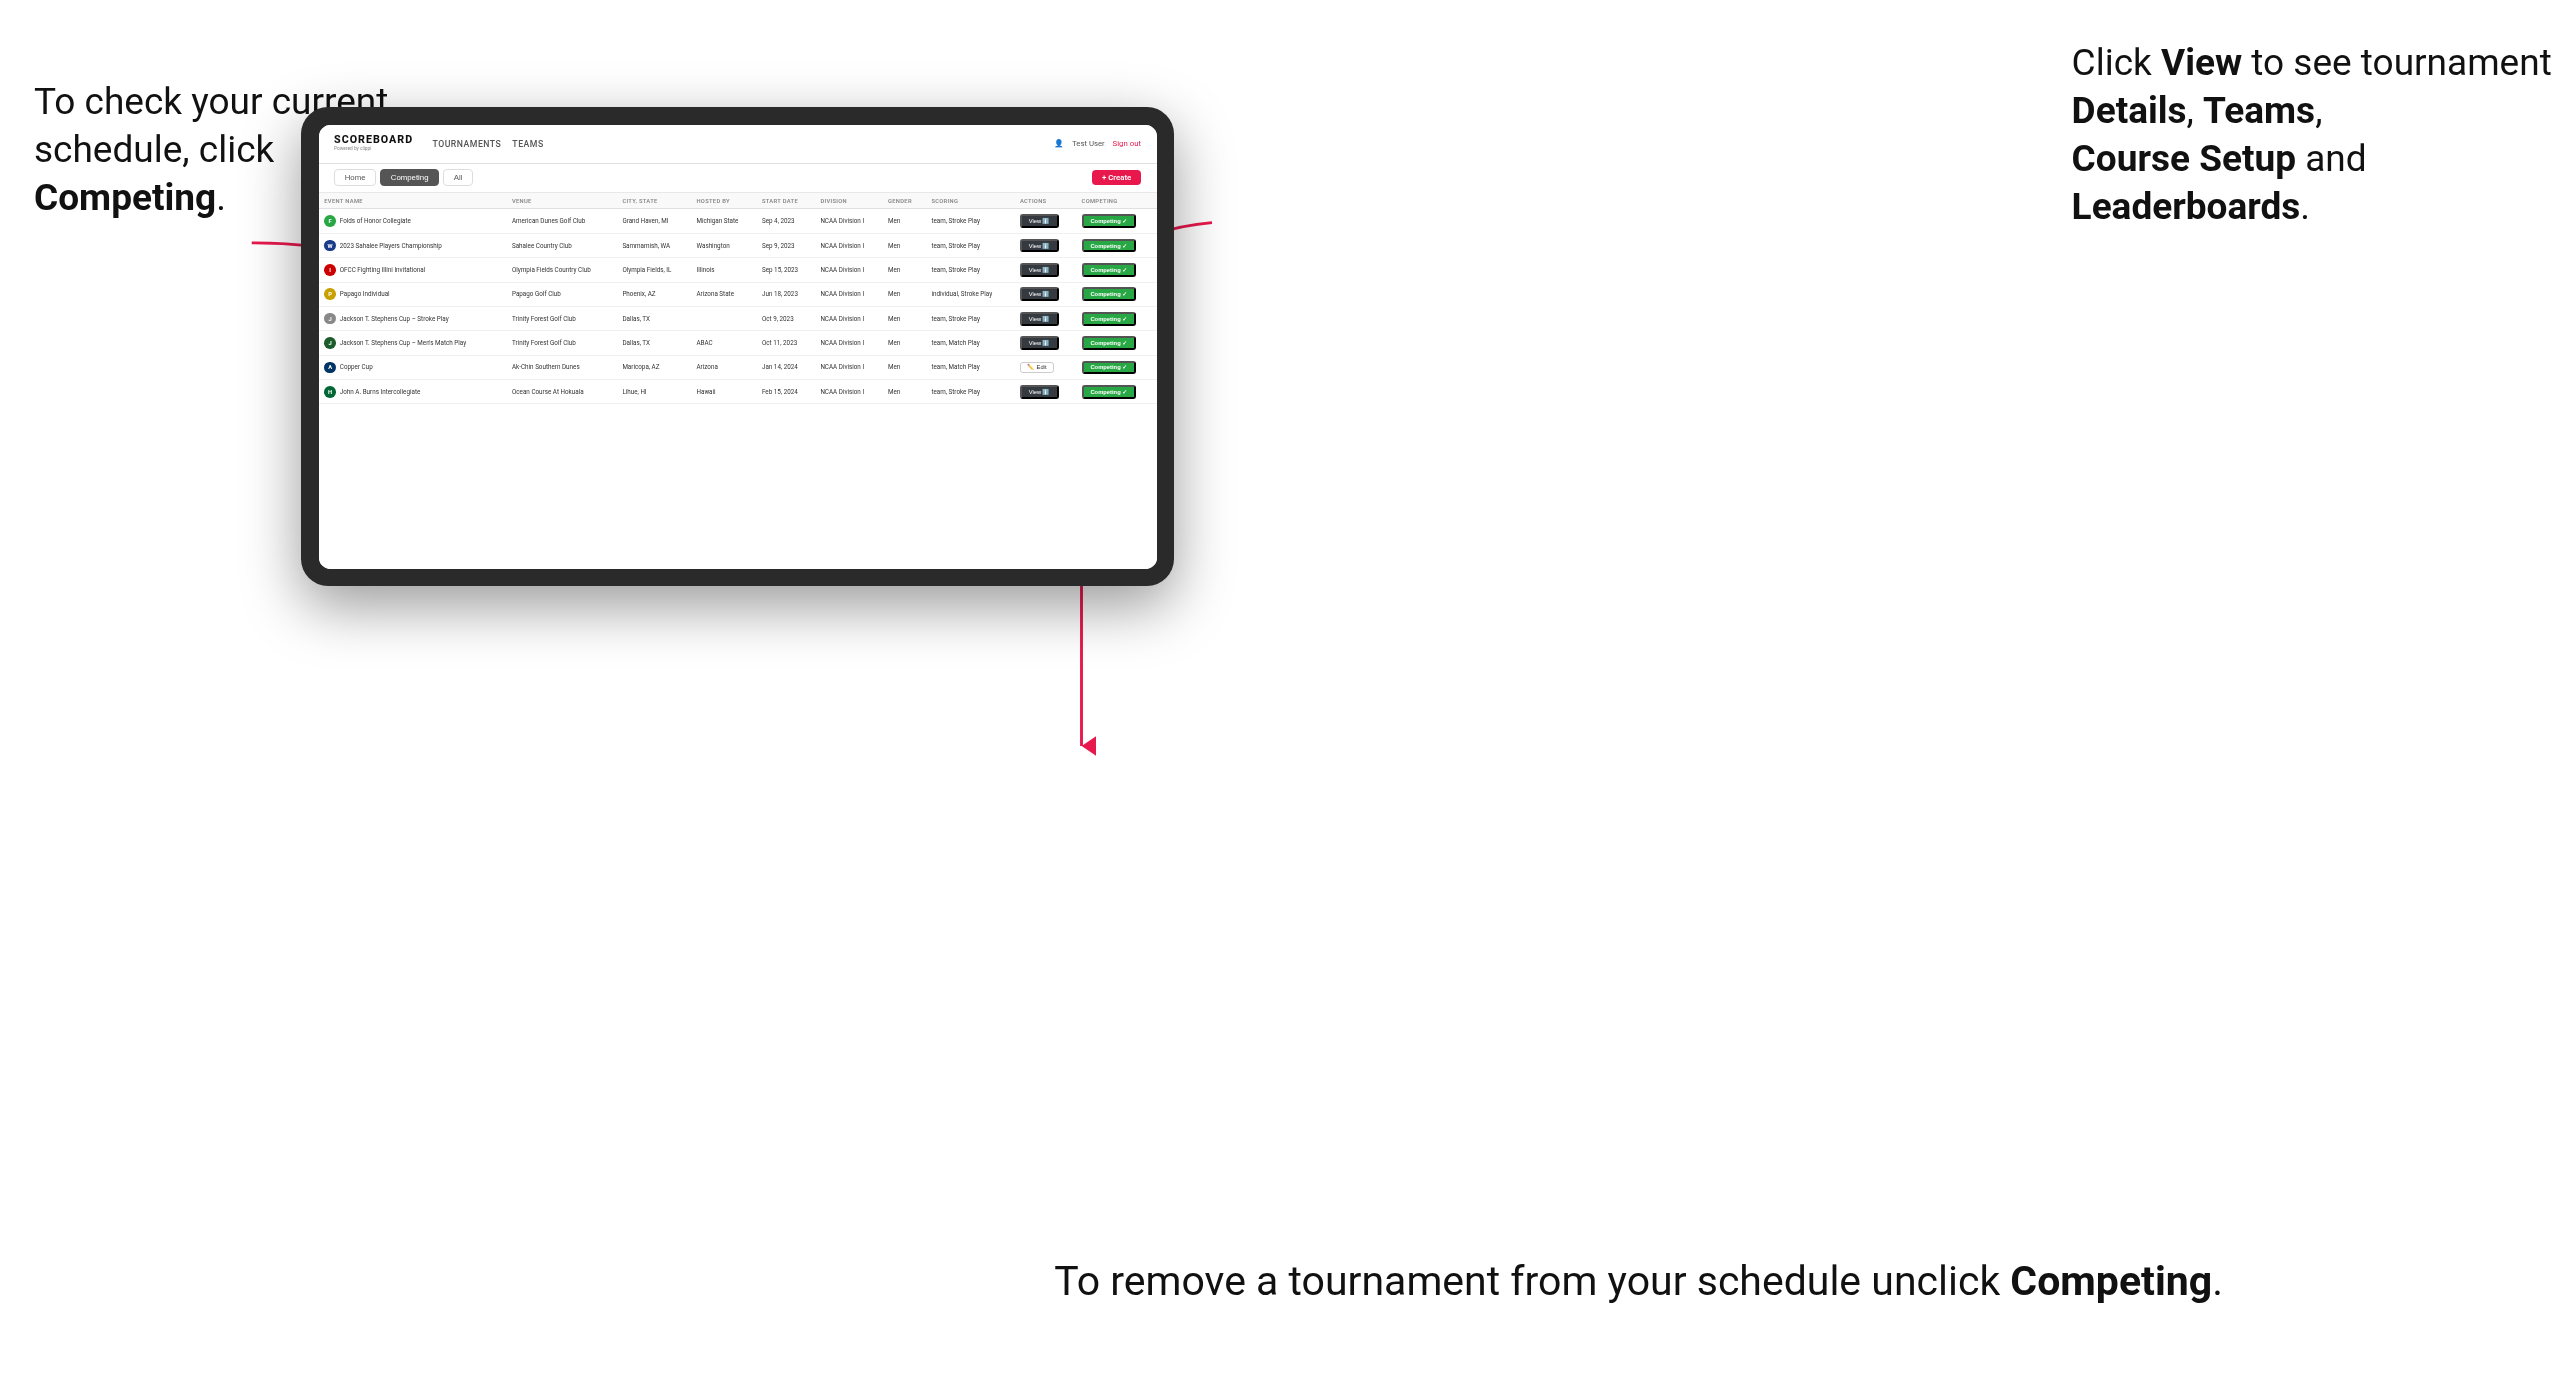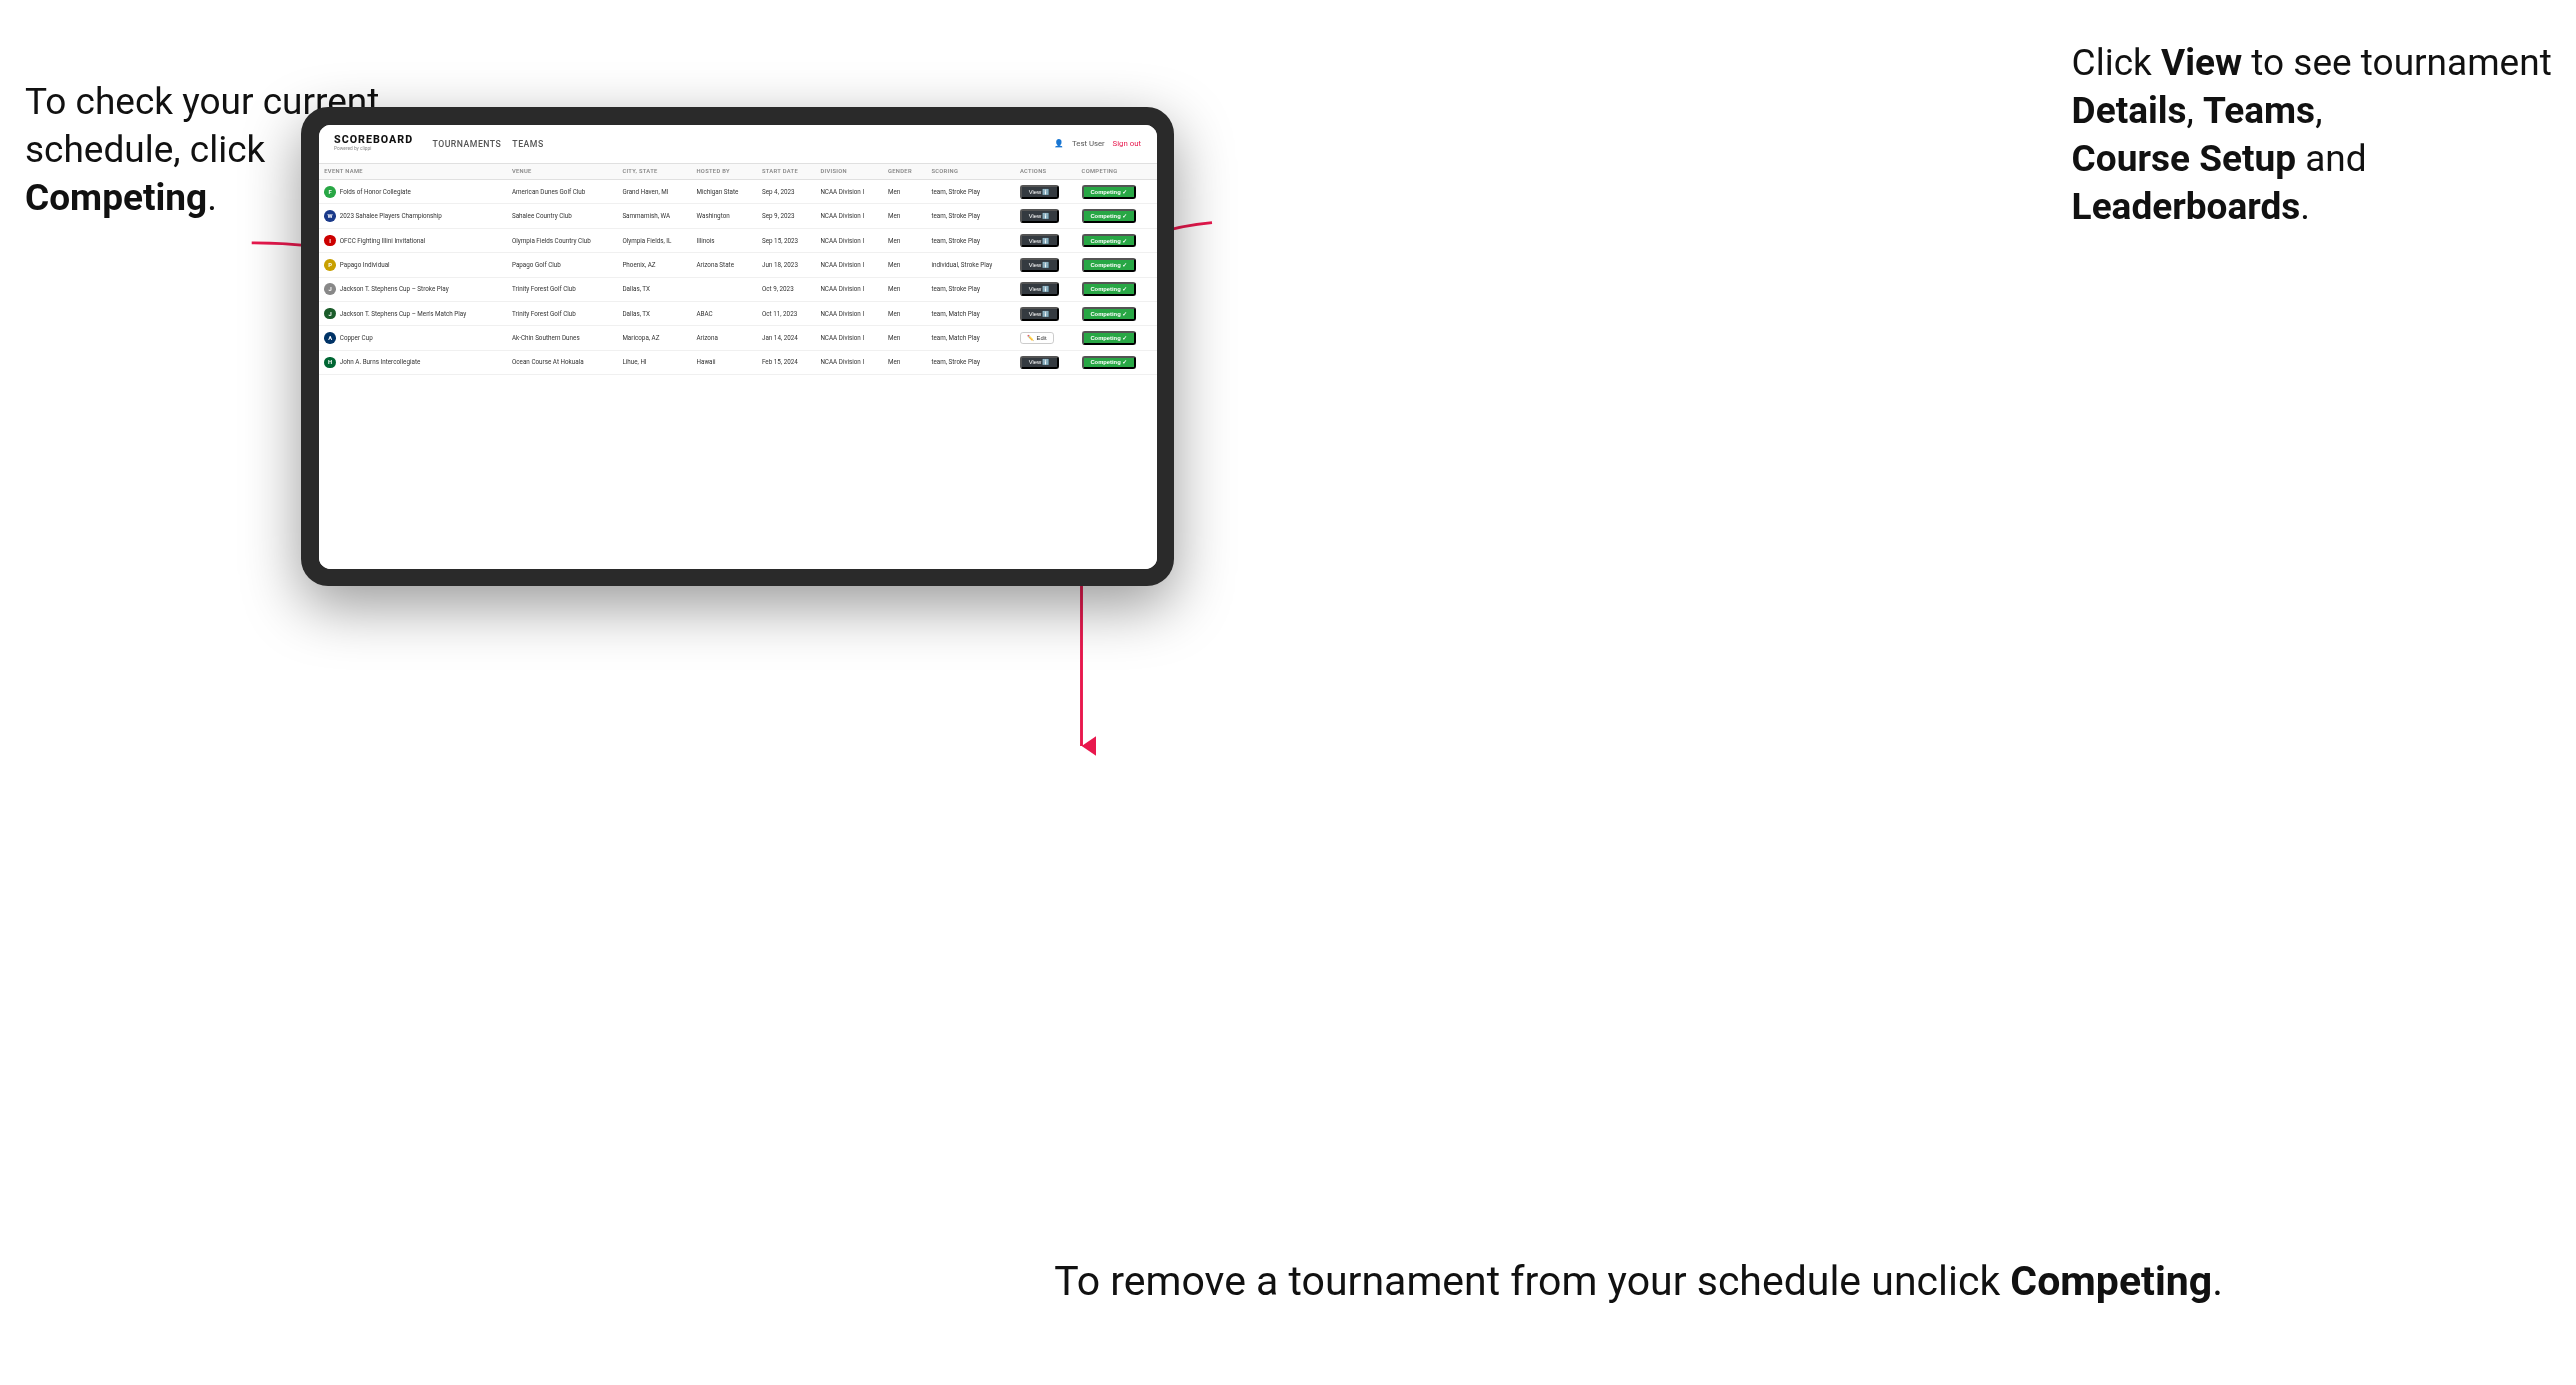--- a/index.html
+++ b/index.html
@@ -15,21 +15,21 @@
     
     .annotation {
       position: absolute;
       font-size: 37px;
       line-height: 1.3;
       color: #111;
     }
     .annotation strong { font-weight: 700; }
 
     .annotation-left {
-      left: 25px;
+      left: 34px;
       top: 78px;
       max-width: 369px;
     }
 
     .annotation-right {
       right: 19.4px;
       top: 39px;
       max-width: 485px;
       text-align: left;
     }
@@ -329,20 +329,26 @@
         <span class="nav-link">TOURNAMENTS</span>
         <span class="nav-link">TEAMS</span>
       </div>
       <div class="nav-right">
         <span>👤</span>
         <span>Test User</span>
         <span style="color:#e8184d;cursor:pointer;text-align:right;">Sign out</span>
       </div>
     </div>
 
+    <div class="sub-nav">
+      <button class="tab-btn">Home</button>
+      <button class="tab-btn active">Competing</button>
+      <button class="tab-btn">All</button>
+      <div class="create-btn">+ Create</div>
+    </div>
 
     <div class="table-container">
       <table>
         <thead>
           <tr>
             <th>EVENT NAME</th>
             <th>VENUE</th>
             <th>CITY, STATE</th>
             <th>HOSTED BY</th>
             <th>START DATE</th>

